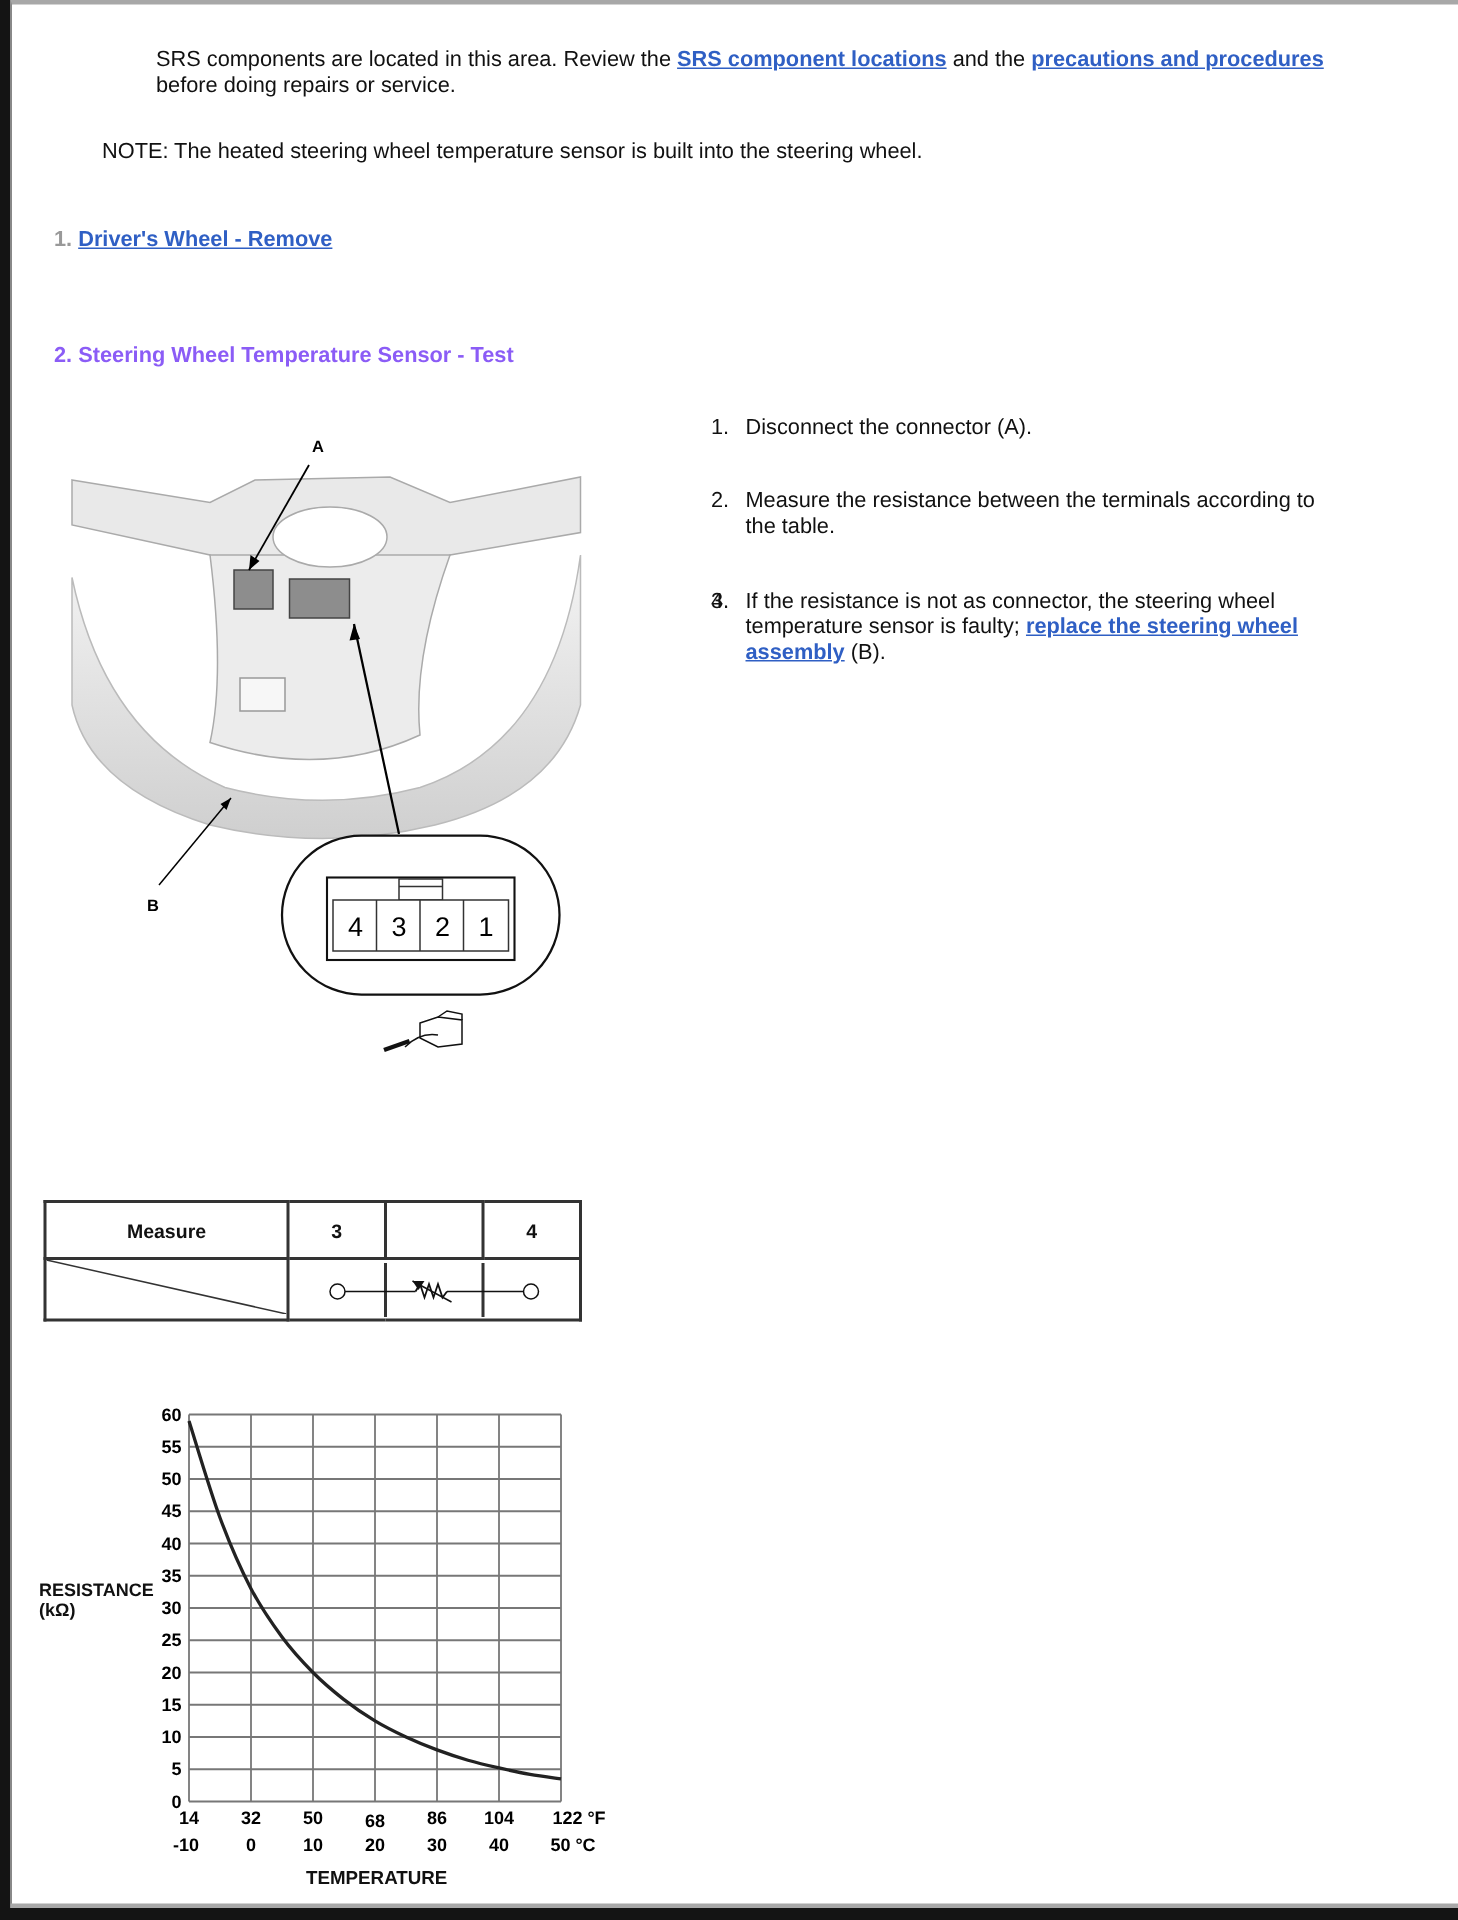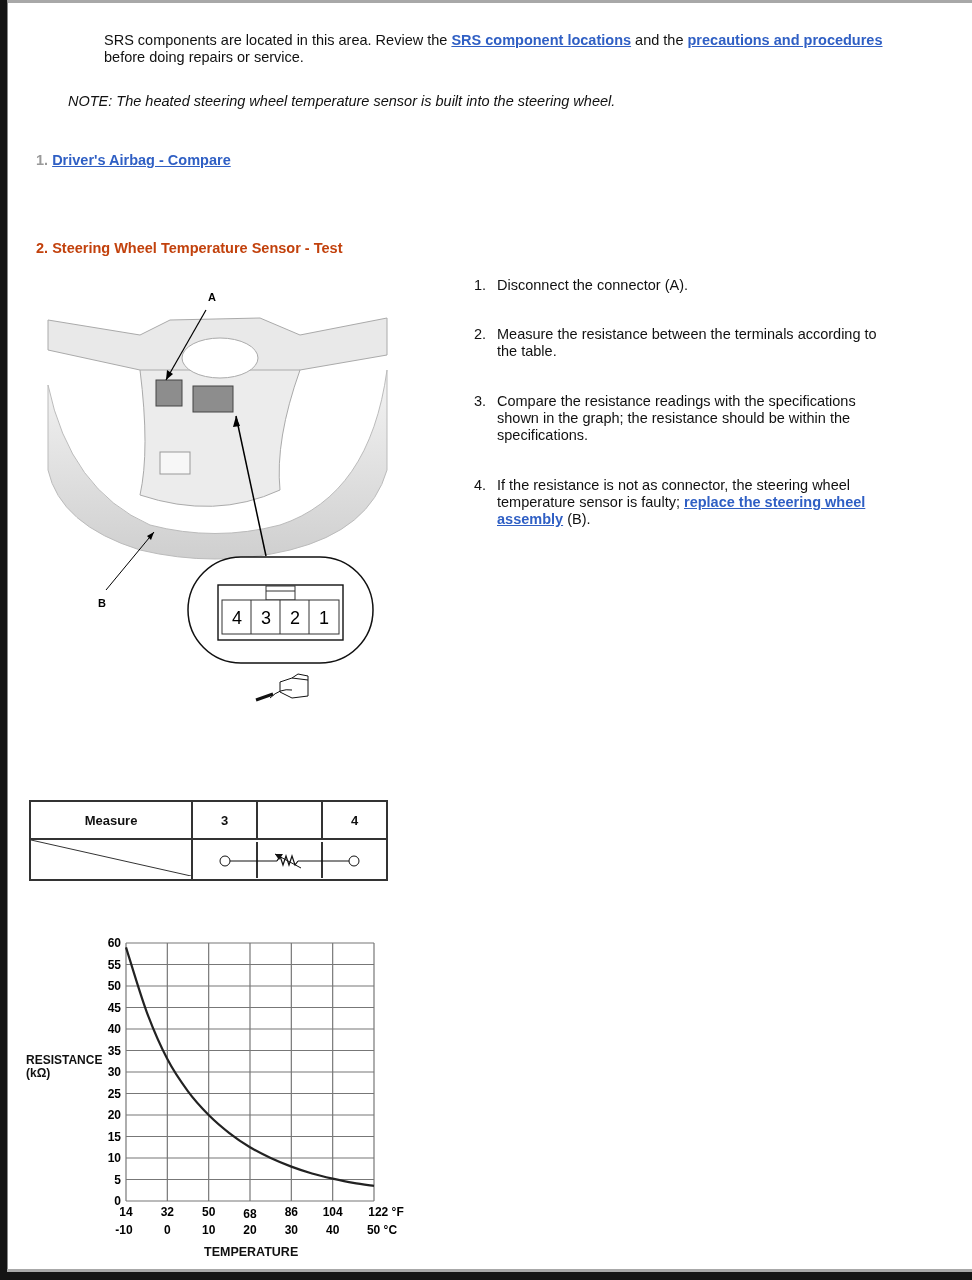--- a/index.html
+++ b/index.html
@@ -8,25 +8,25 @@
     font-family: "Liberation Sans", sans-serif; color: #111;
   }
   .page {
     position: absolute; left: 7px; top: 0; width: 965px; height: 1272px;
     background: #ffffff; border-top: 3px solid #a8a8a8; border-left: 1px solid #888; box-sizing: border-box;
   }
   .page-bottom { position: absolute; left: 7px; top: 1269px; width: 965px; height: 3px; background: #a8a8a8; }
   .abs { position: absolute; }
   a.link { color: #2f5fc4; font-weight: bold; text-decoration: underline; cursor: pointer; }
   .intro { left: 68px; top: 32px; width: 820px; font-size: 14.5px; line-height: 17px; margin-left: 36px; }
-  .note { left: 68px; top: 93px; font-size: 14.5px; font-style: italic; }
+  .note { left: 68px; top: 93px; font-size: 14.5px; }
   .step-h { font-size: 14.5px; font-weight: bold; }
   .step-h .num { color: #999; }
   .step1 { left: 36px; top: 152px; }
-  .step2 { left: 36px; top: 240px; color: #c2410c; }
+  .step2 { left: 36px; top: 229px; color: #8b5cf6; }
   .instr { left: 474px; top: 277px; width: 420px; font-size: 14.5px; line-height: 17px; }
   .instr ol { margin: 0; padding: 0; list-style: none; }
   .instr li { position: relative; padding-left: 23px; }
   .instr li .n { position: absolute; left: 0; top: 0; }
   .instr li.i1 { margin-bottom: 32px; }
   .instr li.i2 { margin-bottom: 33px; }
   .instr li.i3 { margin-bottom: 33px; }
   .callout { font-size: 11px; font-weight: bold; }
   table.term { position: absolute; left: 29px; top: 800px; border-collapse: collapse; }
   table.term td { border: 2px solid #333; height: 36px; text-align: center; font-size: 13px; font-weight: bold; padding: 0; }
@@ -39,32 +39,32 @@
 <div class="page-bottom"></div>
 
 <div class="abs intro">
   <span>SRS components are located in this area. Review the </span><a class="link">SRS component locations</a><span> and the </span><a class="link">precautions and procedures</a><span> before doing repairs or service.</span>
 </div>
 
 <div class="abs note">NOTE: The heated steering wheel temperature sensor is built into the steering wheel.</div>
 
 <div class="abs step-h step1">
   <span class="num">1.</span>
-  <a class="link">Driver's Airbag - Compare</a>
+  <a class="link">Driver's Wheel - Remove</a>
 </div>
 <div class="abs step-h step2">
   <span>2.</span>
   <span>Steering Wheel Temperature Sensor - Test</span>
 </div>
 
 <div class="abs instr">
   <ol>
     <li class="i1"><span class="n">1.</span><span>Disconnect the connector (A).</span></li>
     <li class="i2"><span class="n">2.</span><span>Measure the resistance between the terminals according to the table.</span></li>
-    <li class="i3"><span class="n">3.</span><span>Compare the resistance readings with the specifications shown in the graph; the resistance should be within the specifications.</span></li>
+    <li class="i3"><span class="n">3.</span></li>
     <li><span class="n">4.</span><span>If the resistance is not as connector, the steering wheel temperature sensor is faulty; </span><a class="link">replace the steering wheel assembly</a><span> (B).</span></li>
   </ol>
 </div>
 
 <svg class="abs" style="left:30px; top:280px;" width="370" height="440" viewBox="0 0 370 440">
   <defs>
     <linearGradient id="rimg" x1="0" y1="0" x2="0" y2="1">
       <stop offset="0" stop-color="#f4f4f4"></stop>
       <stop offset="1" stop-color="#cfcfcf"></stop>
     </linearGradient>

